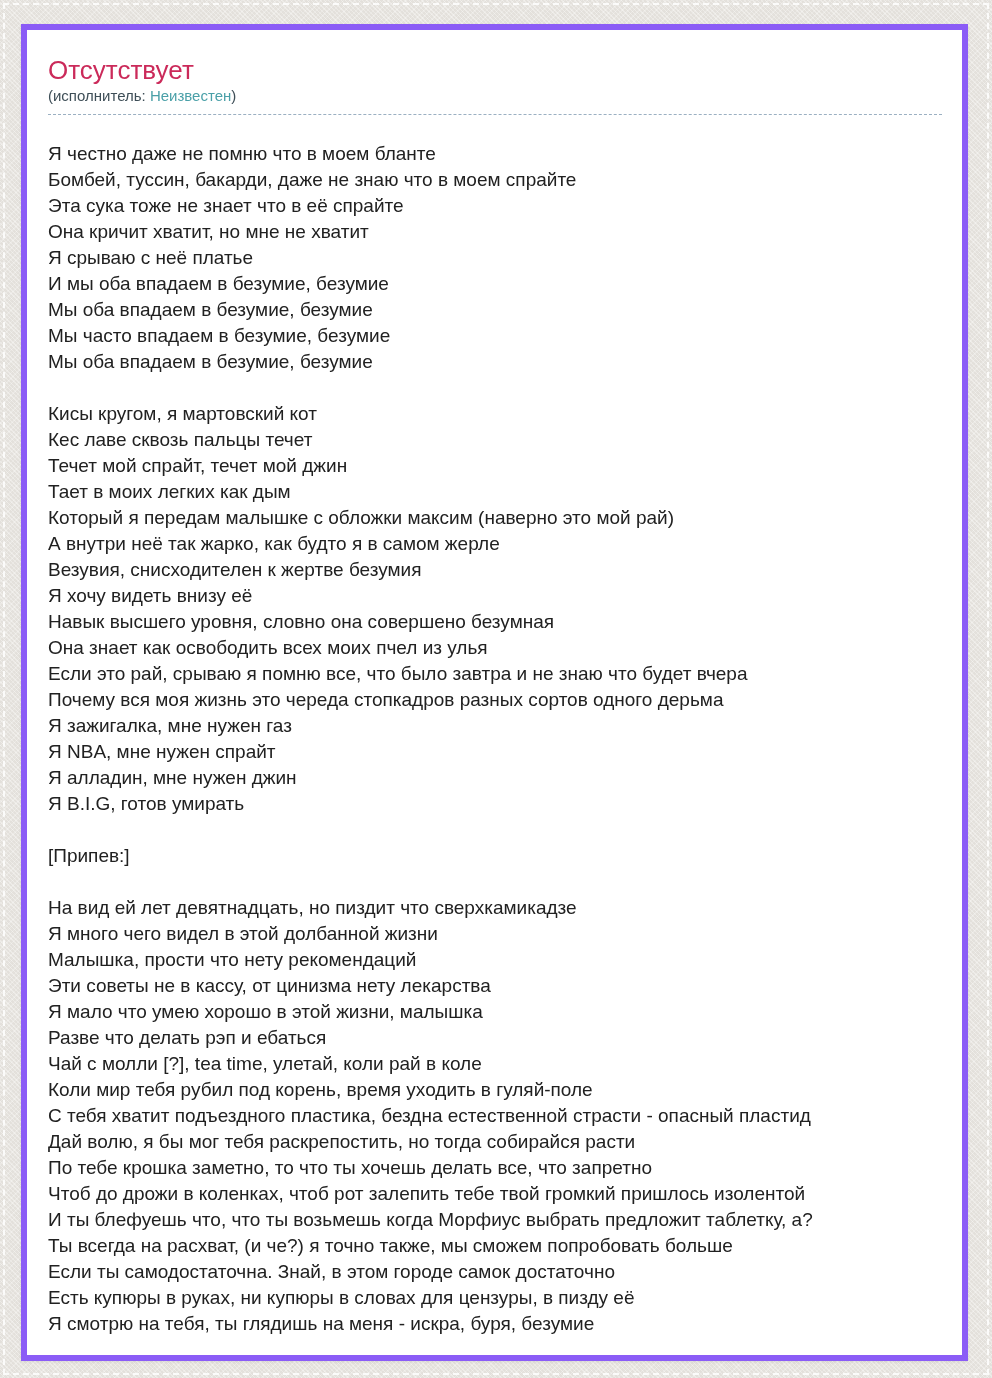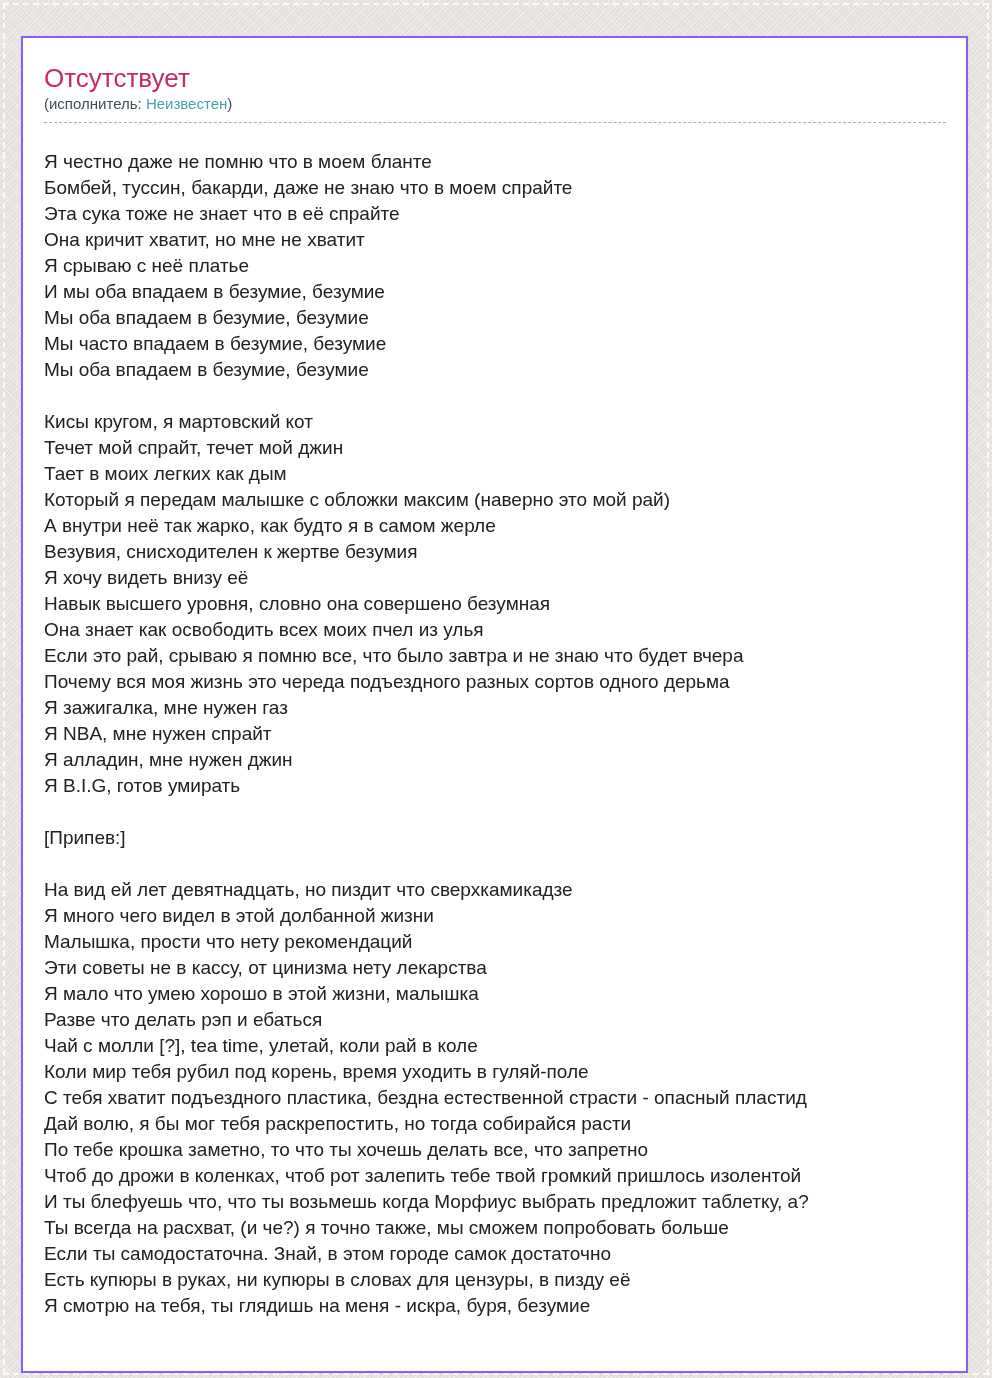--- a/index.html
+++ b/index.html
@@ -19,26 +19,26 @@
   }
   .stitch-border {
     position: absolute;
     left: 3px; top: 3px; right: 3px; bottom: 3px;
     border: 2px dashed rgba(255,255,255,0.85);
     pointer-events: none;
   }
   .card {
     position: absolute;
     left: 21px;
-    top: 36px;
+    top: 24px;
     width: 947px;
     height: 1337px;
     box-sizing: border-box;
     background: var(--card-bg, #ffffff);
-    border: 2px solid #8b5cf6;
+    border: 6px solid #8b5cf6;
     box-shadow: 0 1px 3px rgba(0,0,0,0.07);
     padding: 27px 20px 0 21px;
   }
   .page-title {
     margin: 0;
     font-size: 26px;
     font-weight: 400;
     line-height: 27px;
     color: var(--title-color, #cb2a5a);
     letter-spacing: 0;
@@ -83,30 +83,31 @@
       <div class="lyric-line">Бомбей, туссин, бакарди, даже не знаю что в моем спрайте</div>
       <div class="lyric-line">Эта сука тоже не знает что в её спрайте</div>
       <div class="lyric-line">Она кричит хватит, но мне не хватит</div>
       <div class="lyric-line">Я срываю с неё платье</div>
       <div class="lyric-line">И мы оба впадаем в безумие, безумие</div>
       <div class="lyric-line">Мы оба впадаем в безумие, безумие</div>
       <div class="lyric-line">Мы часто впадаем в безумие, безумие</div>
       <div class="lyric-line">Мы оба впадаем в безумие, безумие</div>
       <div class="lyric-line">&nbsp;</div>
       <div class="lyric-line">Кисы кругом, я мартовский кот</div>
+      <div class="lyric-line">Кес лаве сквозь пальцы течет</div>
       <div class="lyric-line">Течет мой спрайт, течет мой джин</div>
       <div class="lyric-line">Тает в моих легких как дым</div>
       <div class="lyric-line">Который я передам малышке с обложки максим (наверно это мой рай)</div>
       <div class="lyric-line">А внутри неё так жарко, как будто я в самом жерле</div>
       <div class="lyric-line">Везувия, снисходителен к жертве безумия</div>
       <div class="lyric-line">Я хочу видеть внизу её</div>
       <div class="lyric-line">Навык высшего уровня, словно она совершено безумная</div>
       <div class="lyric-line">Она знает как освободить всех моих пчел из улья</div>
       <div class="lyric-line">Если это рай, срываю я помню все, что было завтра и не знаю что будет вчера</div>
-      <div class="lyric-line">Почему вся моя жизнь это череда подъездного разных сортов одного дерьма</div>
+      <div class="lyric-line">Почему вся моя жизнь это череда стопкадров разных сортов одного дерьма</div>
       <div class="lyric-line">Я зажигалка, мне нужен газ</div>
       <div class="lyric-line">Я NBA, мне нужен спрайт</div>
       <div class="lyric-line">Я алладин, мне нужен джин</div>
       <div class="lyric-line">Я B.I.G, готов умирать</div>
       <div class="lyric-line">&nbsp;</div>
       <div class="lyric-line">[Припев:]</div>
       <div class="lyric-line">&nbsp;</div>
       <div class="lyric-line">На вид ей лет девятнадцать, но пиздит что сверхкамикадзе</div>
       <div class="lyric-line">Я много чего видел в этой долбанной жизни</div>
       <div class="lyric-line">Малышка, прости что нету рекомендаций</div>

